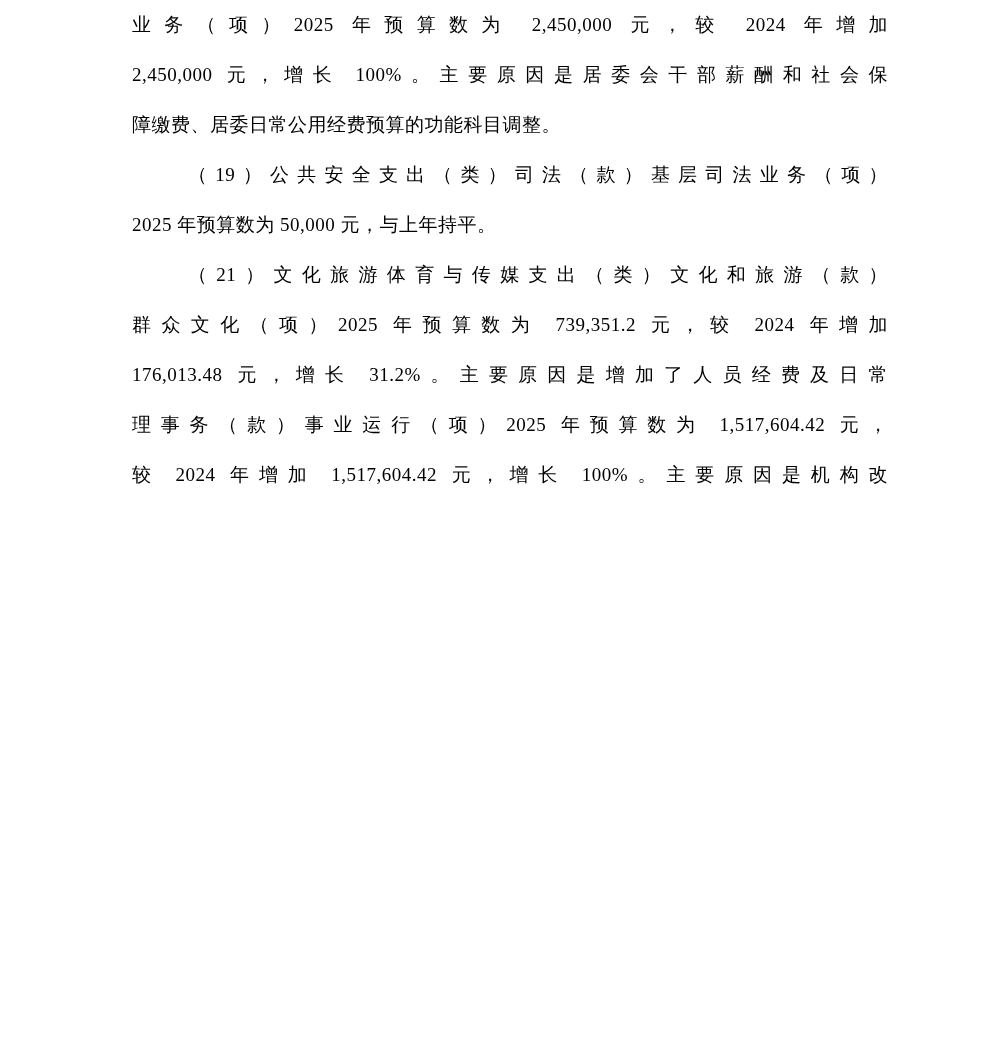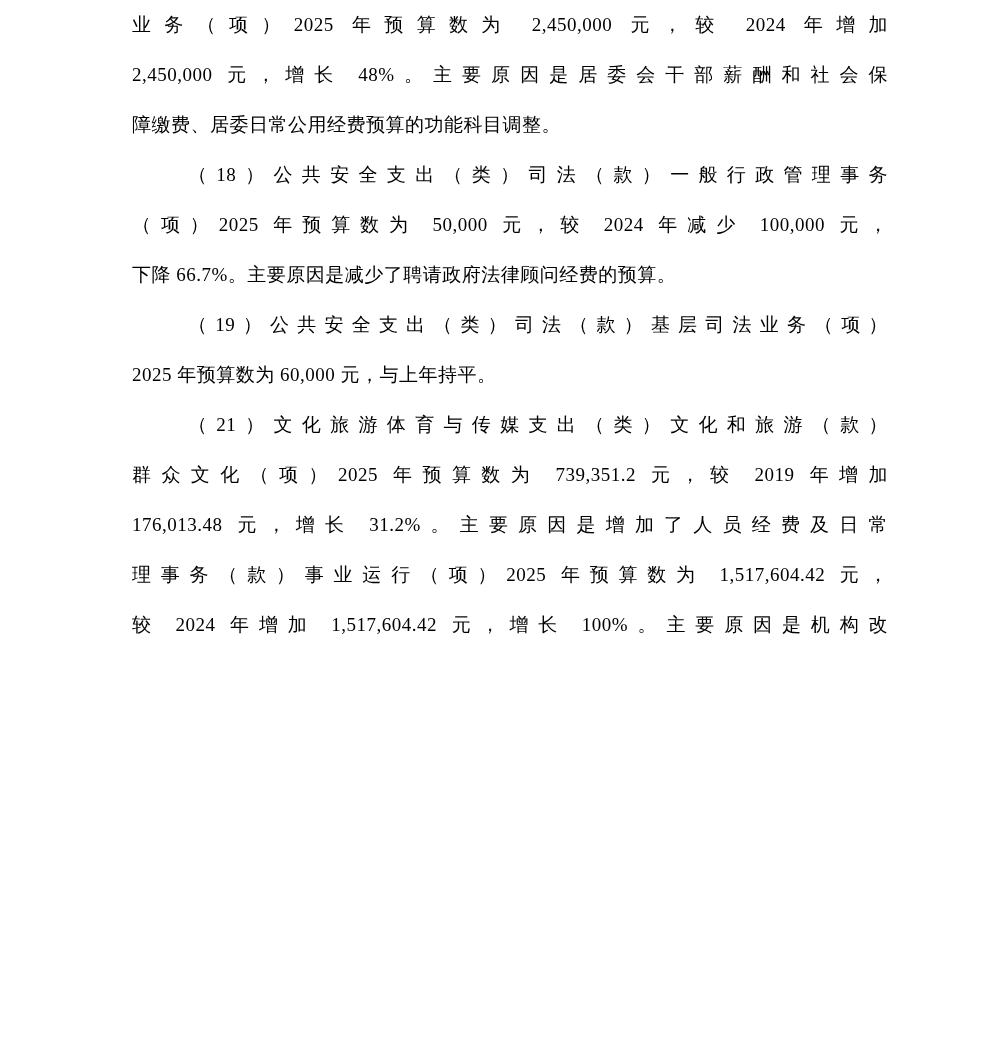--- a/index.html
+++ b/index.html
@@ -50,37 +50,32 @@
     padding-left: 56px;
   }
 </style>
 </head>
 <body>
 
 <main class="page">
   <div class="text-block">
       <div class="paragraph">
         <div class="line j">业务（项）2025 年预算数为 2,450,000 元，较 2024 年增加</div>
-        <div class="line j">2,450,000 元，增长 48%。主要原因是居委会干部薪酬和社会保</div>
+        <div class="line j">2,450,000 元，增长 100%。主要原因是居委会干部薪酬和社会保</div>
         <div class="line">障缴费、居委日常公用经费预算的功能科目调整。</div>
-      </div>
-      <div class="paragraph">
-        <div class="line j indent">（18）公共安全支出（类）司法（款）一般行政管理事务</div>
-        <div class="line j">（项）2025 年预算数为 50,000 元，较 2024 年减少 100,000 元，</div>
-        <div class="line">下降 66.7%。主要原因是减少了聘请政府法律顾问经费的预算。</div>
       </div>
       <div class="paragraph">
         <div class="line j indent">（19）公共安全支出（类）司法（款）基层司法业务（项）</div>
       </div>
       <div class="paragraph">
-        <div class="line">2025 年预算数为 60,000 元，与上年持平。</div>
+        <div class="line">2025 年预算数为 50,000 元，与上年持平。</div>
       </div>
       <div class="paragraph">
         <div class="line j indent">（21）文化旅游体育与传媒支出（类）文化和旅游（款）</div>
-        <div class="line j">群众文化（项）2025 年预算数为 739,351.2 元，较 2019 年增加</div>
+        <div class="line j">群众文化（项）2025 年预算数为 739,351.2 元，较 2024 年增加</div>
         <div class="line j">176,013.48 元，增长 31.2%。主要原因是增加了人员经费及日常</div>
       </div>
       <div class="paragraph">
         <div class="line j">理事务（款）事业运行（项）2025 年预算数为 1,517,604.42 元，</div>
         <div class="line j">较 2024 年增加 1,517,604.42 元，增长 100%。主要原因是机构改</div>
       </div>
     </div>
 </main>
 
 </body></html>

